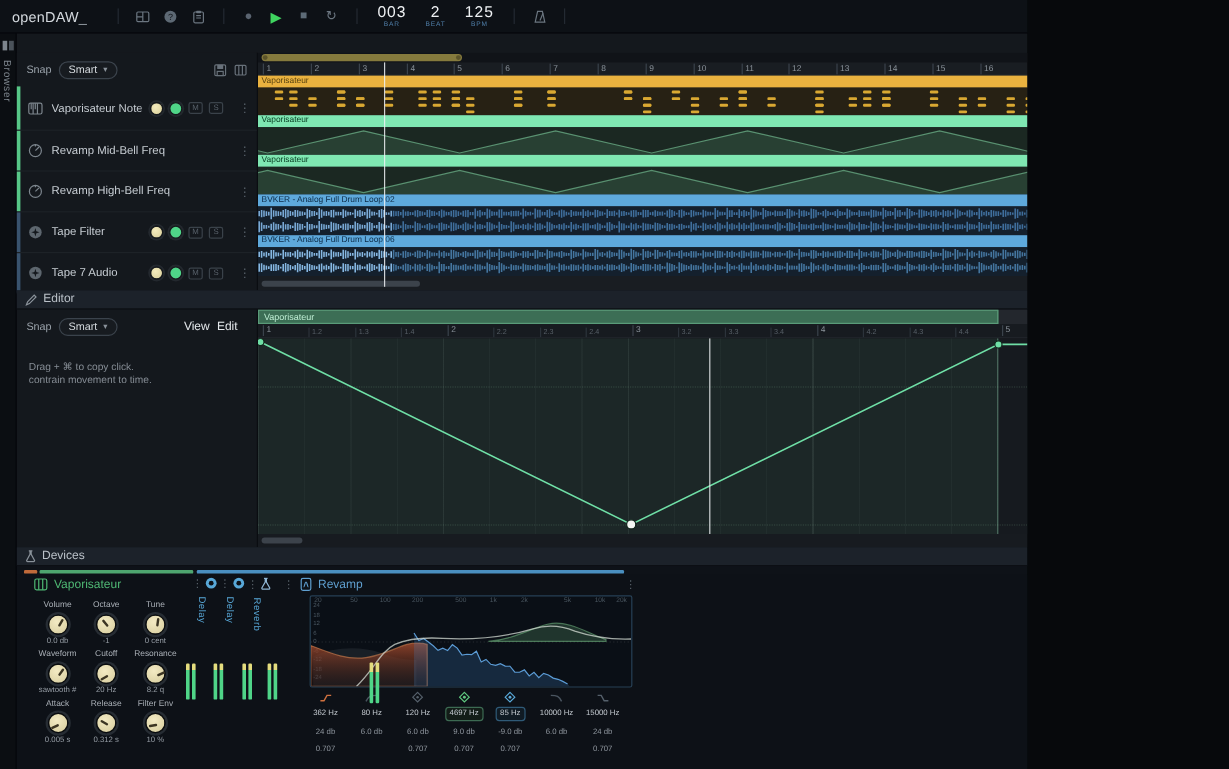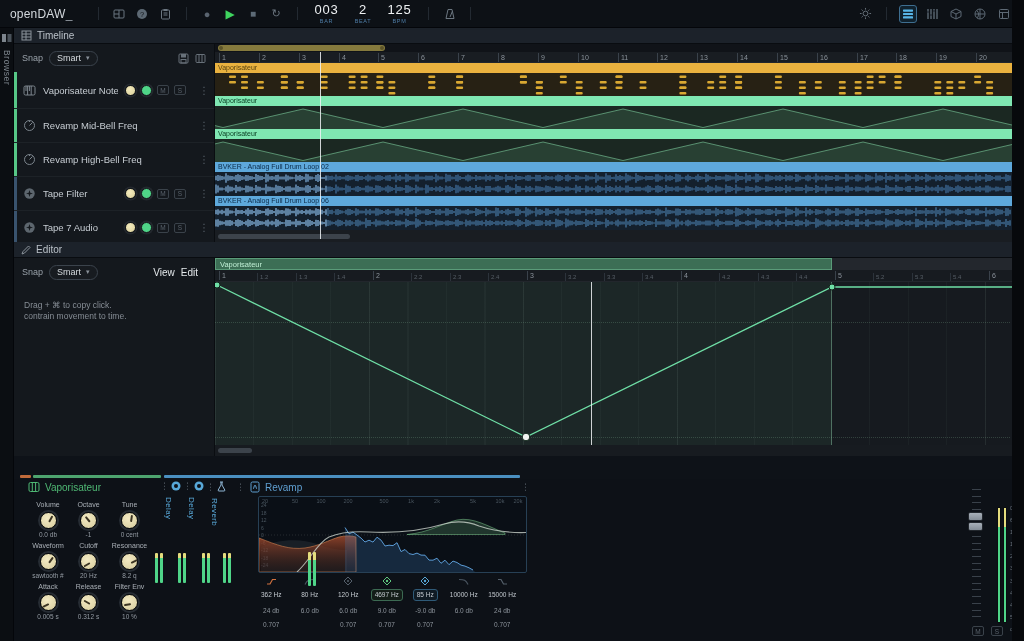--- a/index.html
+++ b/index.html
@@ -1,17 +1,17 @@
 <!DOCTYPE html>
 <html><head>
 <meta charset="utf-8">
 <style>
 *{margin:0;padding:0;box-sizing:border-box}
 body{background:#07090c;font-family:"Liberation Sans",sans-serif}
-.screen{position:relative;width:1012px;height:641px;background:#0c0f13;overflow:hidden;color:#c6ccd2;font-family:"Liberation Sans",sans-serif}
+.screen{position:relative;width:856px;height:641px;background:#0c0f13;overflow:hidden;color:#c6ccd2;font-family:"Liberation Sans",sans-serif}
 svg{display:block}
 
 .topbar{position:absolute;left:0;top:0;width:1024px;height:28px;background:#0d1116;border-bottom:1px solid #04060a;display:flex;align-items:center}
 .logo{font-size:12px;color:#d3d8dd;margin-left:10px;margin-right:16px;letter-spacing:.2px}
 .logo .cur{color:#9aa2aa}
 .tb-sep{width:1px;height:13px;background:#232a32;margin:0 9px}
 .tb-ic{width:17px;height:17px;display:flex;align-items:center;justify-content:center;color:#6b7680;margin:0 3px;font-size:11px;cursor:pointer}
 .tb-ic.playc{color:#3fd45f;font-size:12px}
 .tb-ic.stopc{color:#5d6b77;font-size:10px}
 .tb-ic.recc{color:#5a6470;font-size:11px}
@@ -253,31 +253,20 @@
             <line x1="0" y1="1.5" x2="8" y2="1.5"></line>
             <line x1="0" y1="4" x2="8" y2="4"></line>
             <line x1="0" y1="6.5" x2="8" y2="6.5"></line>
           </g>
         </svg>
       </span>
     <span class="vtext">Mixer</span>
   </div>
 
   <div class="panel" style="top:28px;height:214px">
-    <div class="phead">
-      <span class="pic">
-          <svg width="11" height="11" viewBox="0 0 11 11">
-            <rect x="1" y="1" width="9" height="9" fill="none" stroke="#8a929a"></rect>
-            <line x1="1" y1="4" x2="10" y2="4" stroke="#8a929a"></line>
-            <line x1="1" y1="7" x2="10" y2="7" stroke="#8a929a"></line>
-            <line x1="5" y1="1" x2="5" y2="10" stroke="#8a929a"></line>
-          </svg>
-        </span>
-      <span>Timeline</span>
-    </div>
 
     <div class="tl-left">
       <div class="snaprow">
         <span>Snap</span>
         <span class="dropdown">
             <span>Smart</span>
             <span class="dd-caret">▾</span>
           </span>
         <span class="sn-icons">
           <span>
@@ -647,20 +636,28 @@
           <circle cx="617" cy="5" r="3" fill="#6fdfa6" stroke="#10241a"></circle>
           <circle cx="311" cy="155" r="3.8" fill="#f3f5f3" stroke="#10241a"></circle>
         </svg>
         <div class="ph" style="left:376px;top:0;height:163px"></div>
       </div>
       <div class="hscroll" style="left:3px;bottom:3px;width:34px"></div>
     </div>
   </div>
 
   <div class="panel" style="top:456px;height:185px;background:#0e1218">
+    <div class="phead">
+      <span class="pic">
+          <svg width="9" height="11" viewBox="0 0 9 11">
+            <path d="M3 1 L6 1 M4 1 L4 4 L1.2 9 A.8.8 0 0 0 2 10 L7 10 A.8.8 0 0 0 7.8 9 L5 4 L5 1" fill="none" stroke="#8a929a"></path>
+          </svg>
+        </span>
+      <span>Devices</span>
+    </div>
     <div class="chainbar">
       <i style="left:6px;width:11px;background:#c06a3a"></i>
       <i style="left:19px;width:128px;background:#4ea56f"></i>
       <i style="left:150px;width:356px;background:#4a8fc0"></i>
     </div>
     <div class="dev-body">
 
       <div class="vap">
         <div class="devtitle">
           <span>

